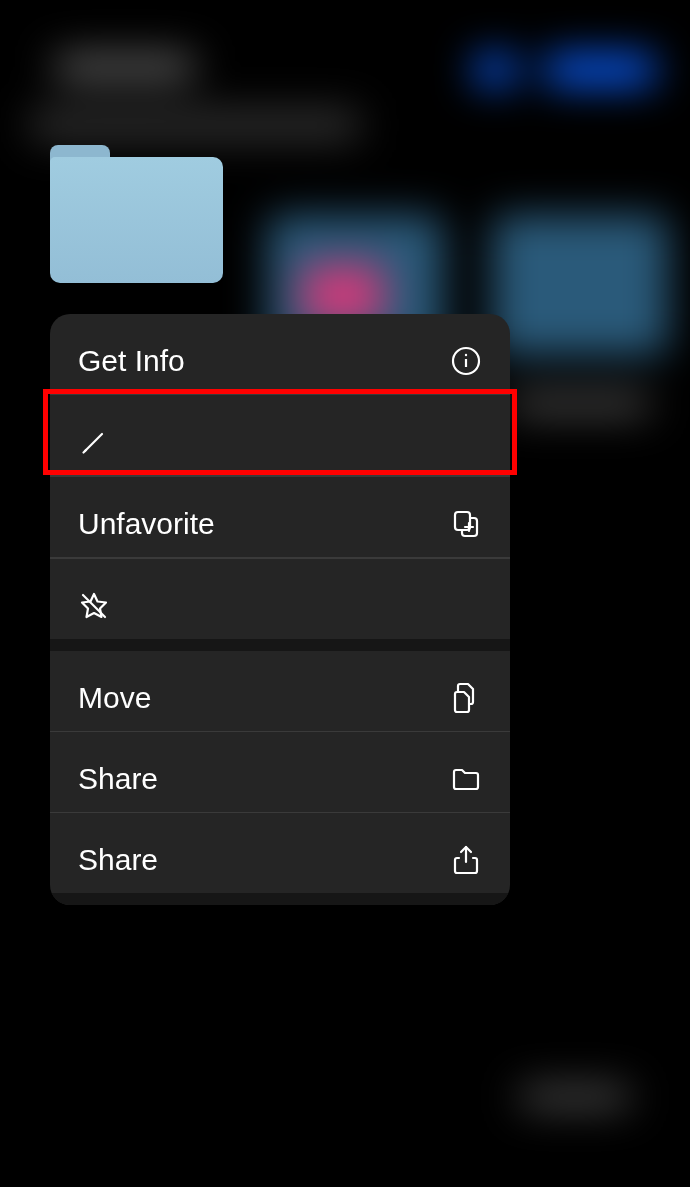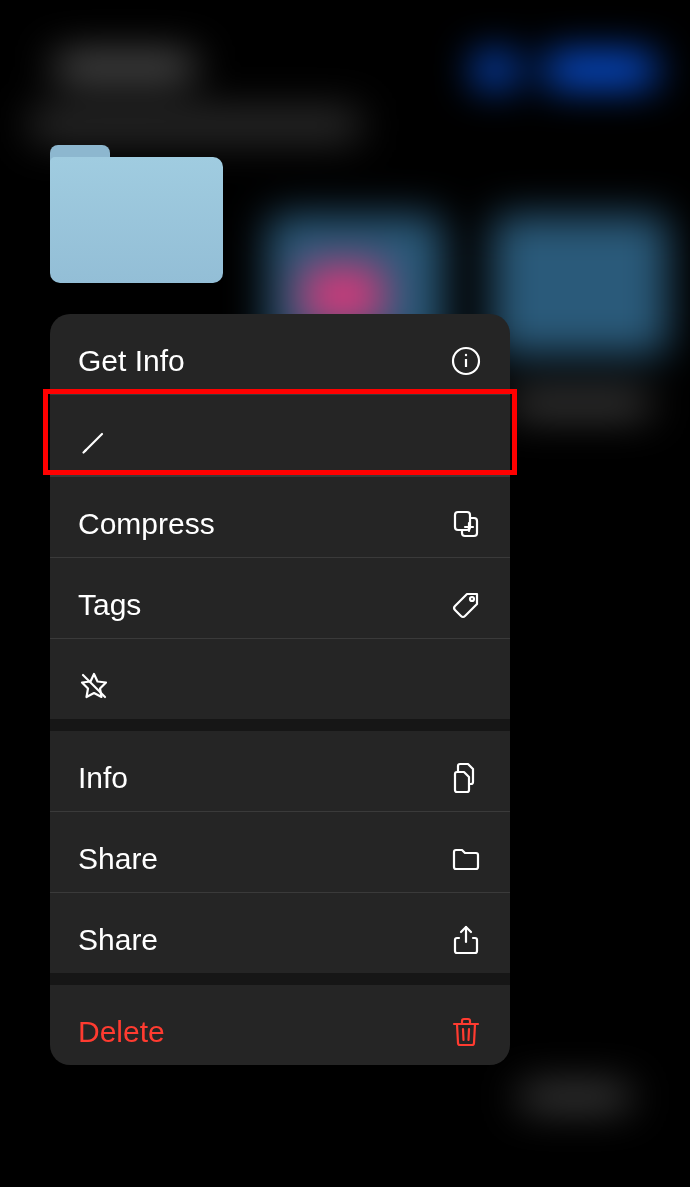--- a/index.html
+++ b/index.html
@@ -228,56 +228,47 @@
         <line x1="7" y1="25" x2="24" y2="8"></line>
         <line x1="5.5" y1="26.5" x2="8" y2="24"></line>
       </svg>
     </span>
   </div>
   <div class="menu-divider"></div>
 
   <div class="menu-divider"></div>
 
   <div class="menu-item">
-    <span class="menu-item-label">Compress</span>
+    <span class="menu-item-label">Unfavorite</span>
     <span class="menu-item-icon">
       <svg viewBox="0 0 32 32" fill="none" stroke="currentColor" stroke-width="2.2" stroke-linejoin="round">
         <rect x="5" y="4" width="15" height="18" rx="3"></rect>
         <path d="M12 22 L12 25 Q12 28 15 28 L24 28 Q27 28 27 25 L27 13 Q27 10 24 10 L20 10"></path>
         <line x1="19" y1="15" x2="19" y2="23" stroke-linecap="round"></line>
         <line x1="15" y1="19" x2="23" y2="19" stroke-linecap="round"></line>
       </svg>
     </span>
   </div>
   <div class="menu-divider"></div>
 
-  <div class="menu-item">
-    <span class="menu-item-label">Tags</span>
-    <span class="menu-item-icon">
-      <svg viewBox="0 0 32 32" fill="none" stroke="currentColor" stroke-width="2.2" stroke-linejoin="round">
-        <path d="M17 5 L27 5 L27 15 L15 27 Q13 29 11 27 L5 21 Q3 19 5 17 Z"></path>
-        <circle cx="22" cy="10" r="2"></circle>
-      </svg>
-    </span>
-  </div>
   <div class="menu-divider"></div>
 
   <div class="menu-item">
     <span class="menu-item-icon">
       <svg viewBox="0 0 32 32" fill="none" stroke="currentColor" stroke-width="2.2" stroke-linejoin="round" stroke-linecap="round">
         <path d="M16 4 L19.5 11.5 L28 12.5 L22 18.5 L23.5 27 L16 23 L8.5 27 L10 18.5 L4 12.5 L12.5 11.5 Z"></path>
         <line x1="5" y1="5" x2="27" y2="27"></line>
       </svg>
     </span>
   </div>
 
   <div class="menu-gap"></div>
 
   <div class="menu-item">
-    <span class="menu-item-label">Info</span>
+    <span class="menu-item-label">Move</span>
     <span class="menu-item-icon">
       <svg viewBox="0 0 32 32" fill="none" stroke="currentColor" stroke-width="2.2" stroke-linejoin="round">
         <path d="M8 9 L8 4 Q8 2 10 2 L18 2 L23 7 L23 20 Q23 22 21 22 L19 22"></path>
         <path d="M5 12 Q5 10 7 10 L14 10 L19 15 L19 28 Q19 30 17 30 L7 30 Q5 30 5 28 Z"></path>
       </svg>
     </span>
   </div>
   <div class="menu-divider"></div>
 
   <div class="menu-item">
@@ -296,28 +287,16 @@
       <svg viewBox="0 0 32 32" fill="none" stroke="currentColor" stroke-width="2.2" stroke-linejoin="round" stroke-linecap="round">
         <line x1="16" y1="3" x2="16" y2="18"></line>
         <polyline points="11,8 16,3 21,8"></polyline>
         <path d="M9 14 L7 14 Q5 14 5 16 L5 27 Q5 29 7 29 L25 29 Q27 29 27 27 L27 16 Q27 14 25 14 L23 14"></path>
       </svg>
     </span>
   </div>
 
   <div class="menu-gap"></div>
 
-  <div class="menu-item destructive">
-    <span class="menu-item-label">Delete</span>
-    <span class="menu-item-icon">
-      <svg viewBox="0 0 32 32" fill="none" stroke="currentColor" stroke-width="2.2" stroke-linejoin="round" stroke-linecap="round">
-        <path d="M7 8 L8 27 Q8 29 10 29 L22 29 Q24 29 24 27 L25 8"></path>
-        <line x1="4" y1="8" x2="28" y2="8"></line>
-        <path d="M12 8 L12 5 Q12 3 14 3 L18 3 Q20 3 20 5 L20 8"></path>
-        <line x1="13" y1="13" x2="13.5" y2="24"></line>
-        <line x1="19" y1="13" x2="18.5" y2="24"></line>
-      </svg>
-    </span>
-  </div>
 
 </div>
 
 <div class="highlight-box"></div>
 
 </body></html>

